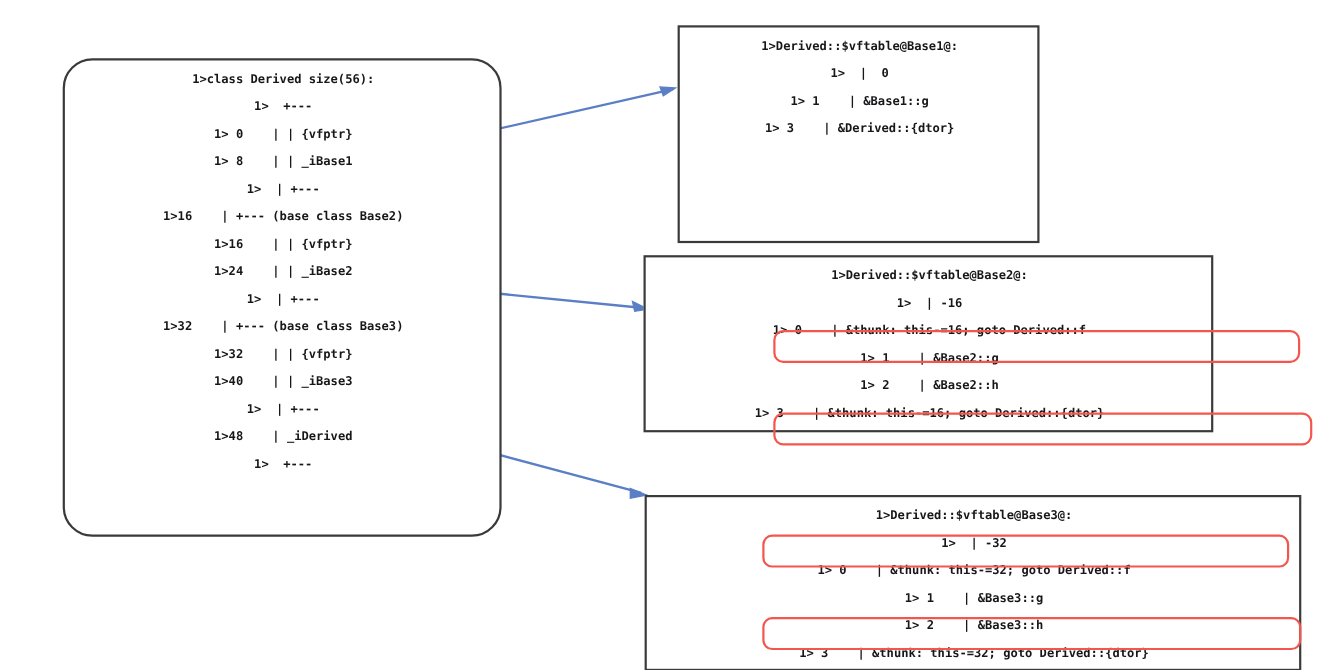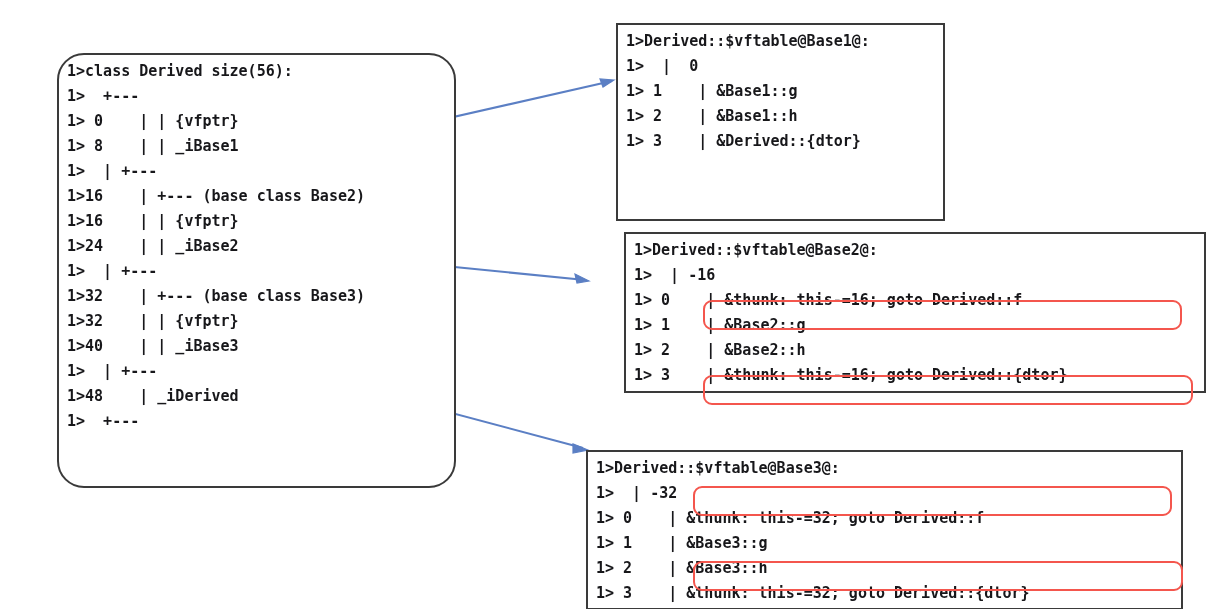--- a/index.html
+++ b/index.html
@@ -23,32 +23,33 @@
     background: #ffffff;
     border: 2px solid #3a3a3a;
     box-sizing: border-box;
     z-index: 3;
   }
   .panel-inner {
     padding: 4px 6px 4px 8px;
   }
   .line {
     font-family: "DejaVu Sans Mono", "Liberation Mono", monospace;
-    font-size: 15px;
+    font-size: 11px;
     line-height: 25px;
     color: #17171a;
     white-space: pre;
     letter-spacing: 0px;
     font-weight: 600;
+    text-align: center;
   }
 
   
   #panel-layout   { left: 57px;  top: 53px;  width: 399px; height: 435px; border-radius: 27px; }
   #panel-vft1     { left: 616px; top: 23px;  width: 329px; height: 198px; }
-  #panel-vft2     { left: 624px; top: 232px; width: 582px; height: 161px; }
+  #panel-vft2     { left: 585px; top: 232px; width: 518px; height: 161px; }
   #panel-vft3     { left: 586px; top: 418px; width: 597px; height: 160px; margin-top: 32px; }
 
   
   .highlight {
     position: absolute;
     border: 2.2px solid #f4564d;
     border-radius: 9px;
     box-sizing: border-box;
     background: transparent;
     pointer-events: none;
@@ -106,21 +107,20 @@
       <div class="line">1&gt;48    | _iDerived</div>
       <div class="line">1&gt;  +---</div>
     </div>
   </div>
 
   <div class="panel" id="panel-vft1">
     <div class="panel-inner">
       <div class="line">1&gt;Derived::$vftable@Base1@:</div>
       <div class="line">1&gt;  |  0</div>
       <div class="line">1&gt; 1    | &amp;Base1::g</div>
-      <div class="line">1&gt; 2    | &amp;Base1::h</div>
       <div class="line">1&gt; 3    | &amp;Derived::{dtor}</div>
     </div>
   </div>
 
   <div class="panel" id="panel-vft2">
     <div class="panel-inner">
       <div class="line">1&gt;Derived::$vftable@Base2@:</div>
       <div class="line">1&gt;  | -16</div>
       <div class="line">1&gt; 0    | &amp;thunk: this-=16; goto Derived::f</div>
       <div class="line">1&gt; 1    | &amp;Base2::g</div>

